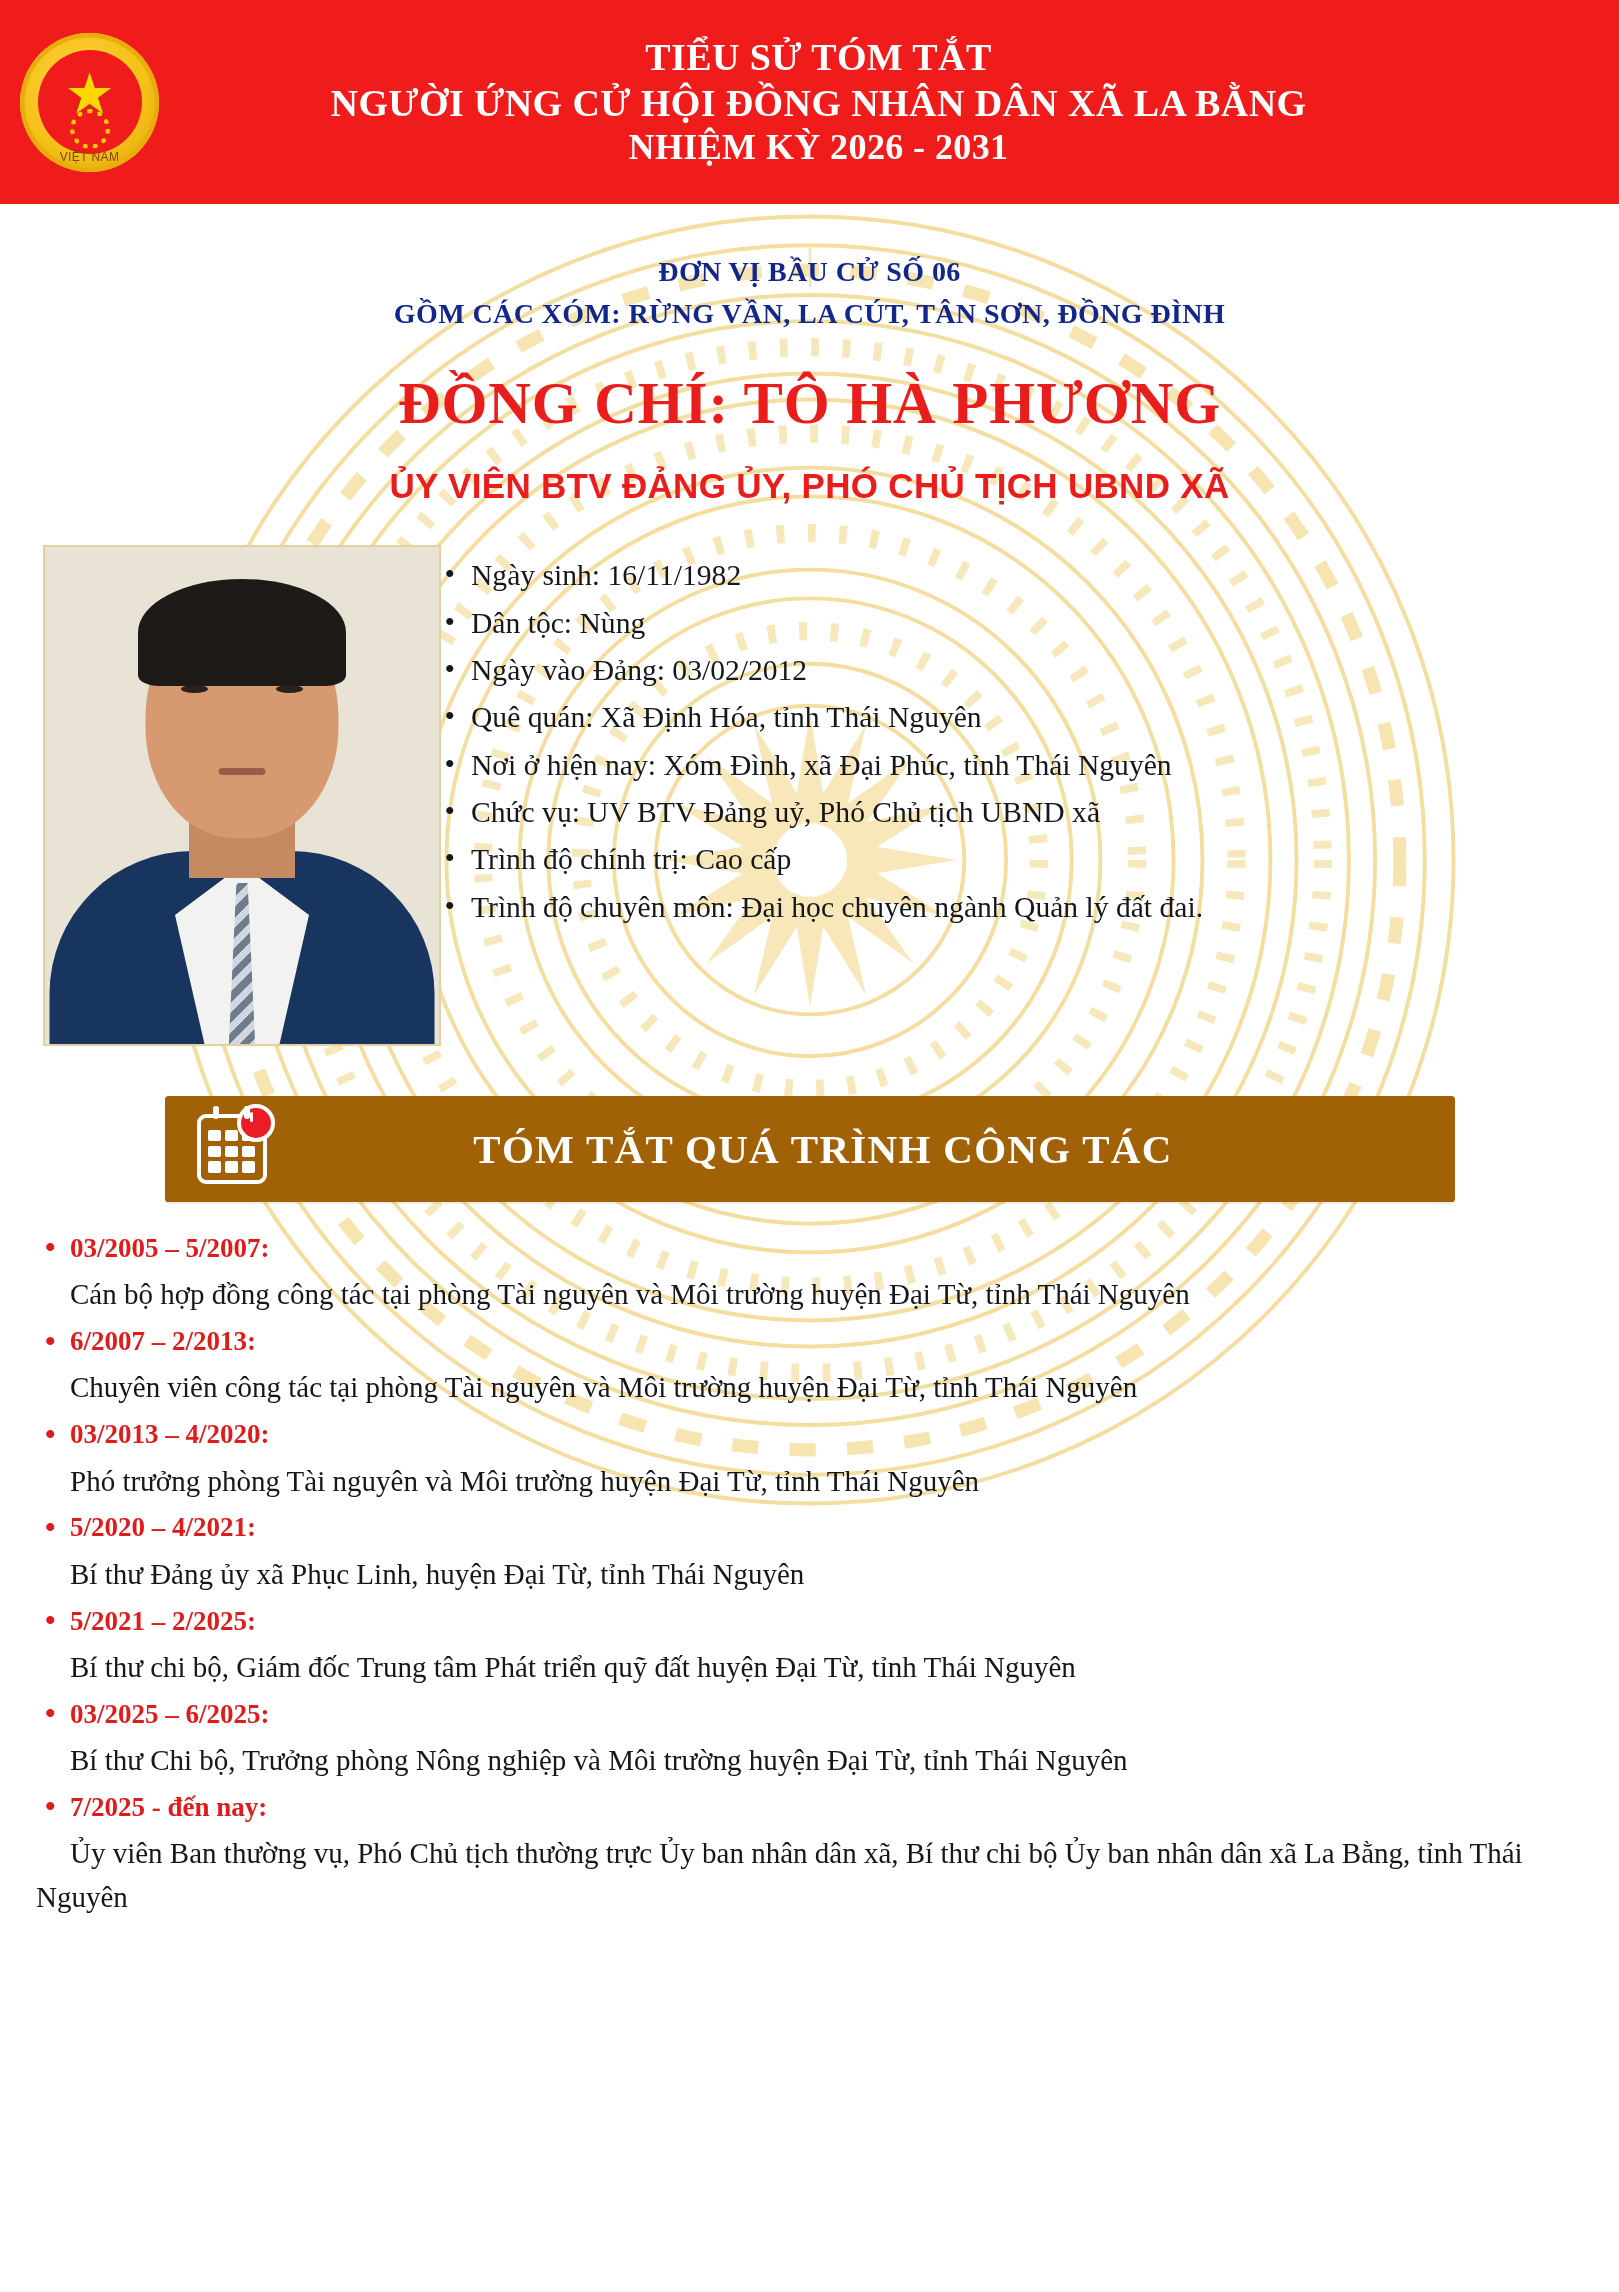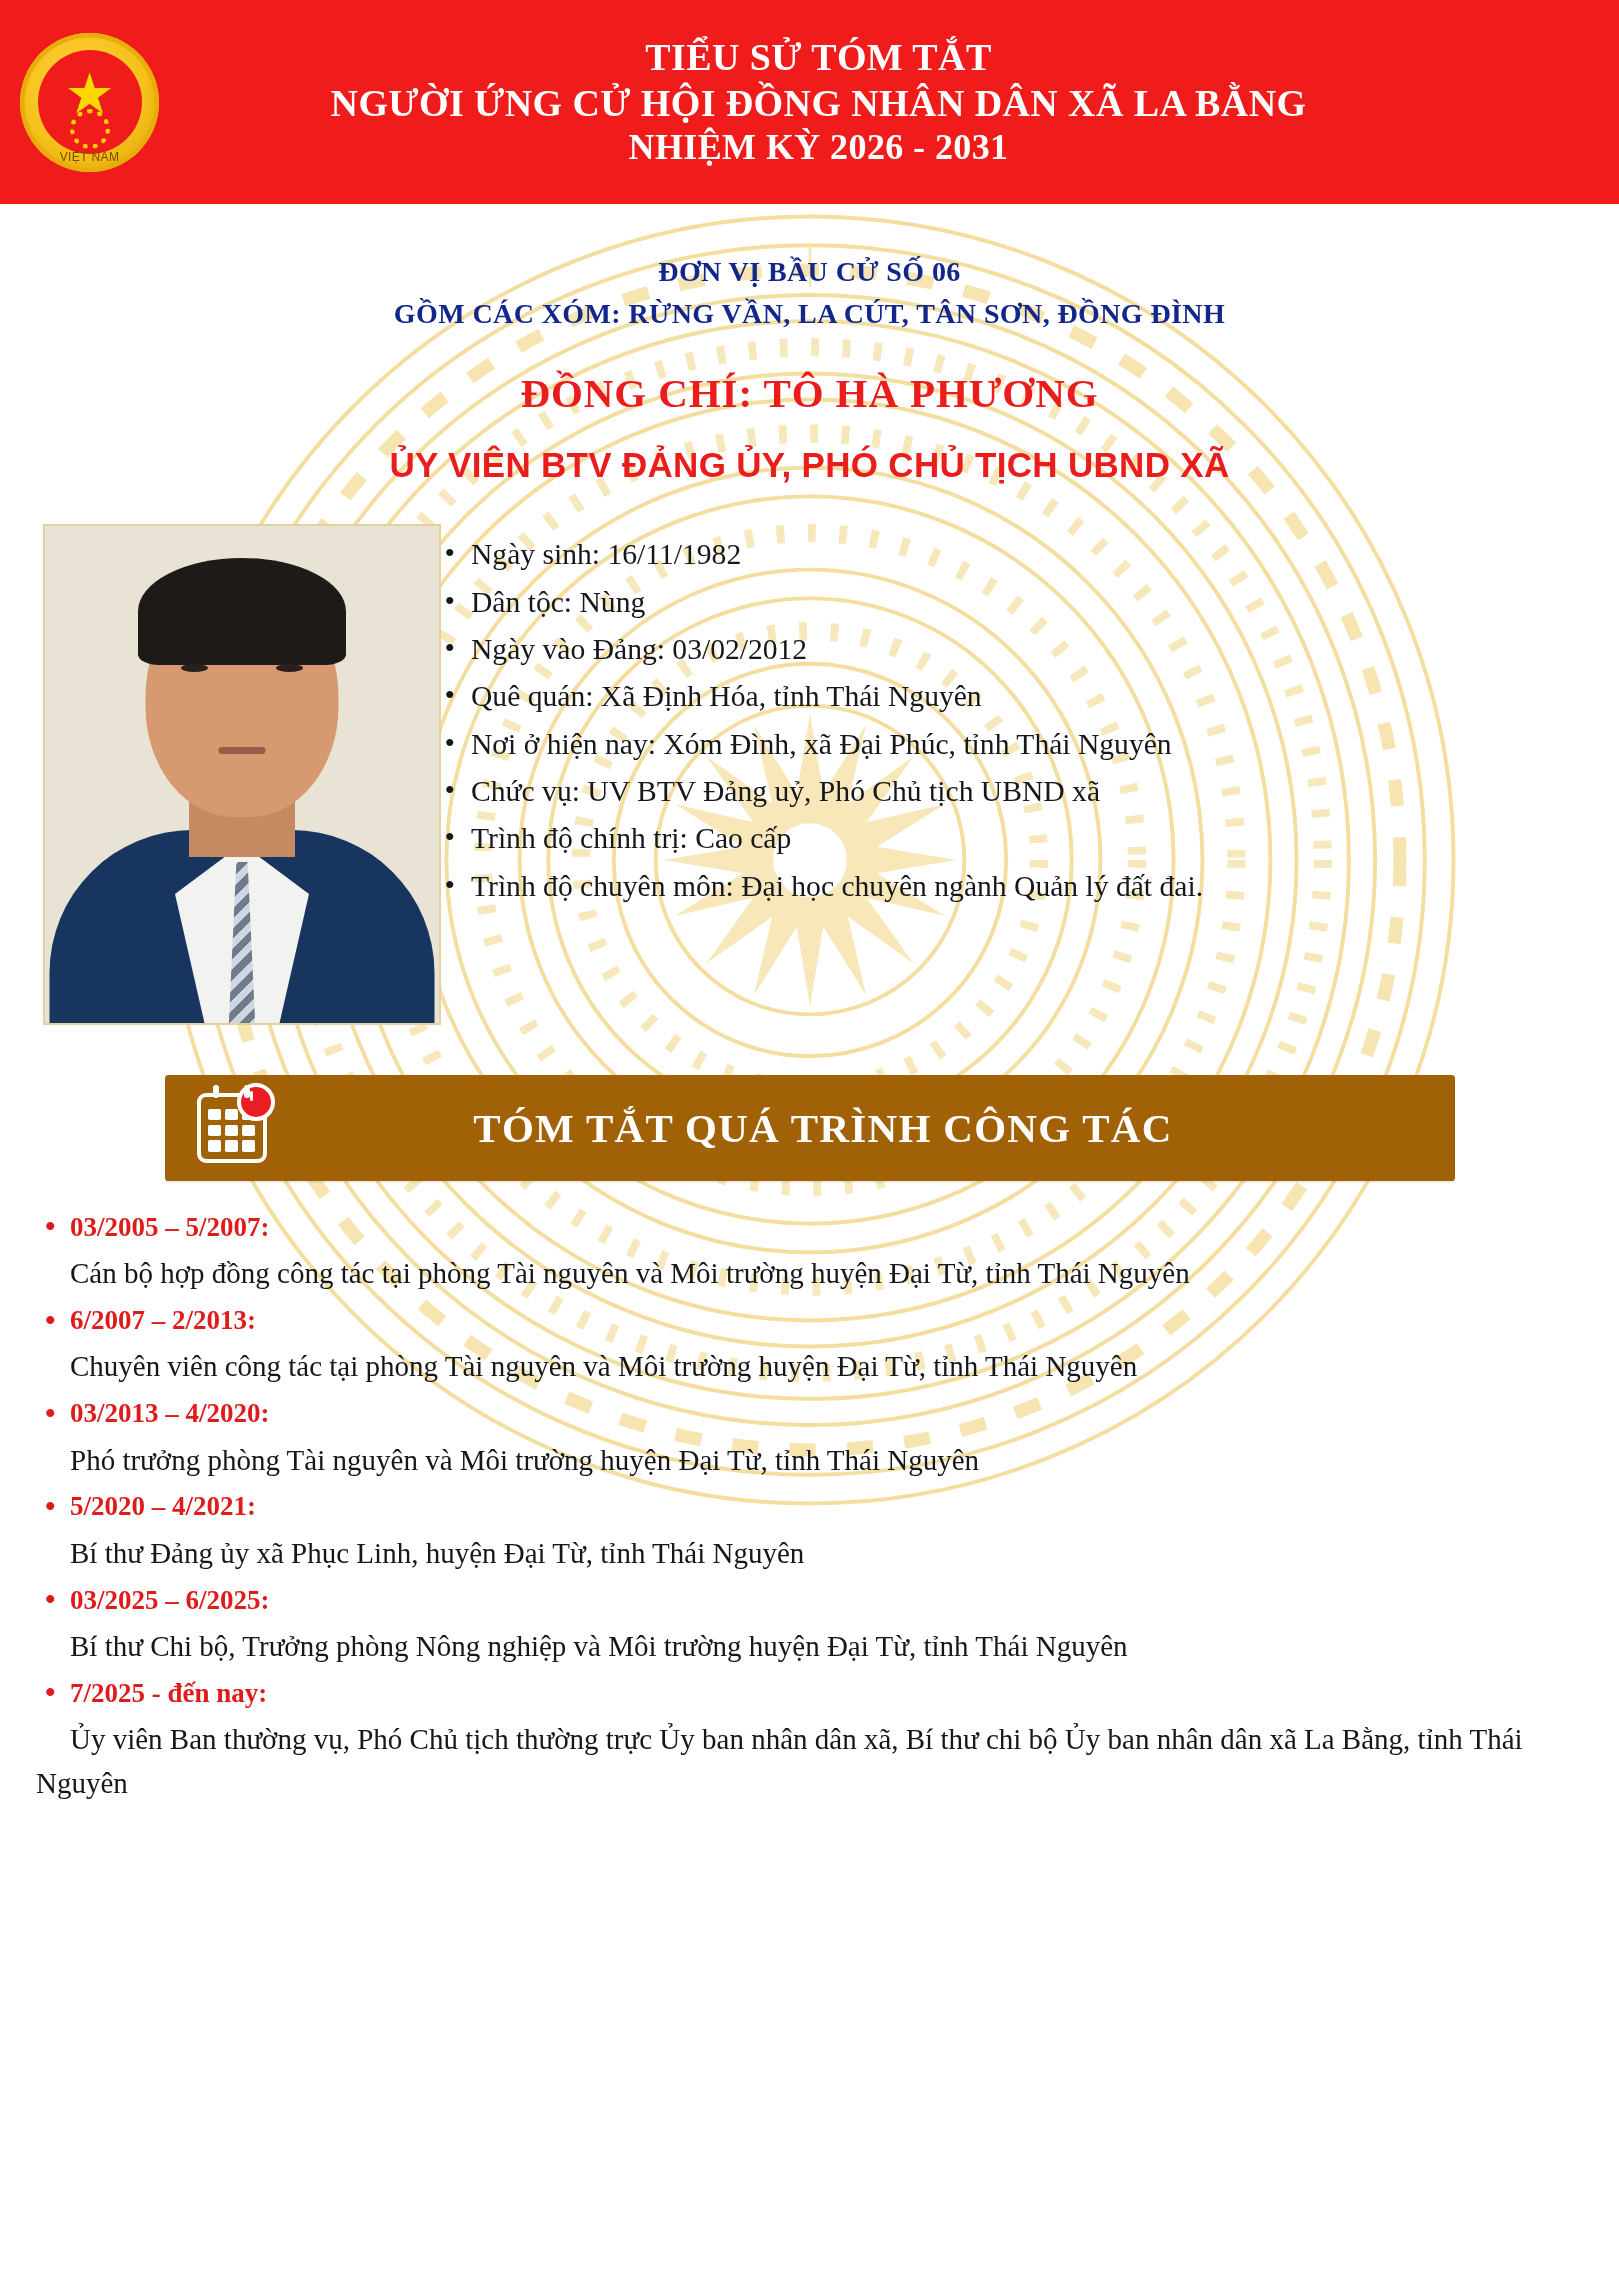--- a/index.html
+++ b/index.html
@@ -125,21 +125,21 @@
   .subhead .s1 { font-size: 28px; letter-spacing: 0.4px; }
   .subhead .s2 { font-size: 28px; letter-spacing: 0.4px; }
 
   .name-block {
     text-align: center;
     margin-top: 34px;
   }
   .cand-name {
     color: #ea1d1d;
     font-weight: bold;
-    font-size: 41px;
+    font-size: 59px;
     letter-spacing: 0.9px;
   }
   .cand-role {
     color: #ea1d1d;
     font-weight: bold;
     font-size: 35px;
     font-family: "Liberation Sans", sans-serif;
     margin-top: 28px;
     letter-spacing: 0.3px;
   }
@@ -450,20 +450,24 @@
     </div>
     <div class="career-item">
       <div class="career-period">03/2013 – 4/2020:</div>
       <div class="career-desc">Phó trưởng phòng Tài nguyên và Môi trường huyện Đại Từ, tỉnh Thái Nguyên</div>
     </div>
     <div class="career-item">
       <div class="career-period">5/2020 – 4/2021:</div>
       <div class="career-desc">Bí thư Đảng ủy xã Phục Linh, huyện Đại Từ, tỉnh Thái Nguyên</div>
     </div>
     <div class="career-item">
+      <div class="career-period">5/2021 – 2/2025:</div>
+      <div class="career-desc">Bí thư chi bộ, Giám đốc Trung tâm Phát triển quỹ đất huyện Đại Từ, tỉnh Thái Nguyên</div>
+    </div>
+    <div class="career-item">
       <div class="career-period">03/2025 – 6/2025:</div>
       <div class="career-desc">Bí thư Chi bộ, Trưởng phòng Nông nghiệp và Môi trường huyện Đại Từ, tỉnh Thái Nguyên</div>
     </div>
     <div class="career-item">
       <div class="career-period">7/2025 - đến nay:</div>
       <div class="career-desc">Ủy viên Ban thường vụ, Phó Chủ tịch thường trực Ủy ban nhân dân xã, Bí thư chi bộ Ủy ban nhân dân xã La Bằng, tỉnh Thái Nguyên</div>
     </div>
   </div>
 
 </div>

